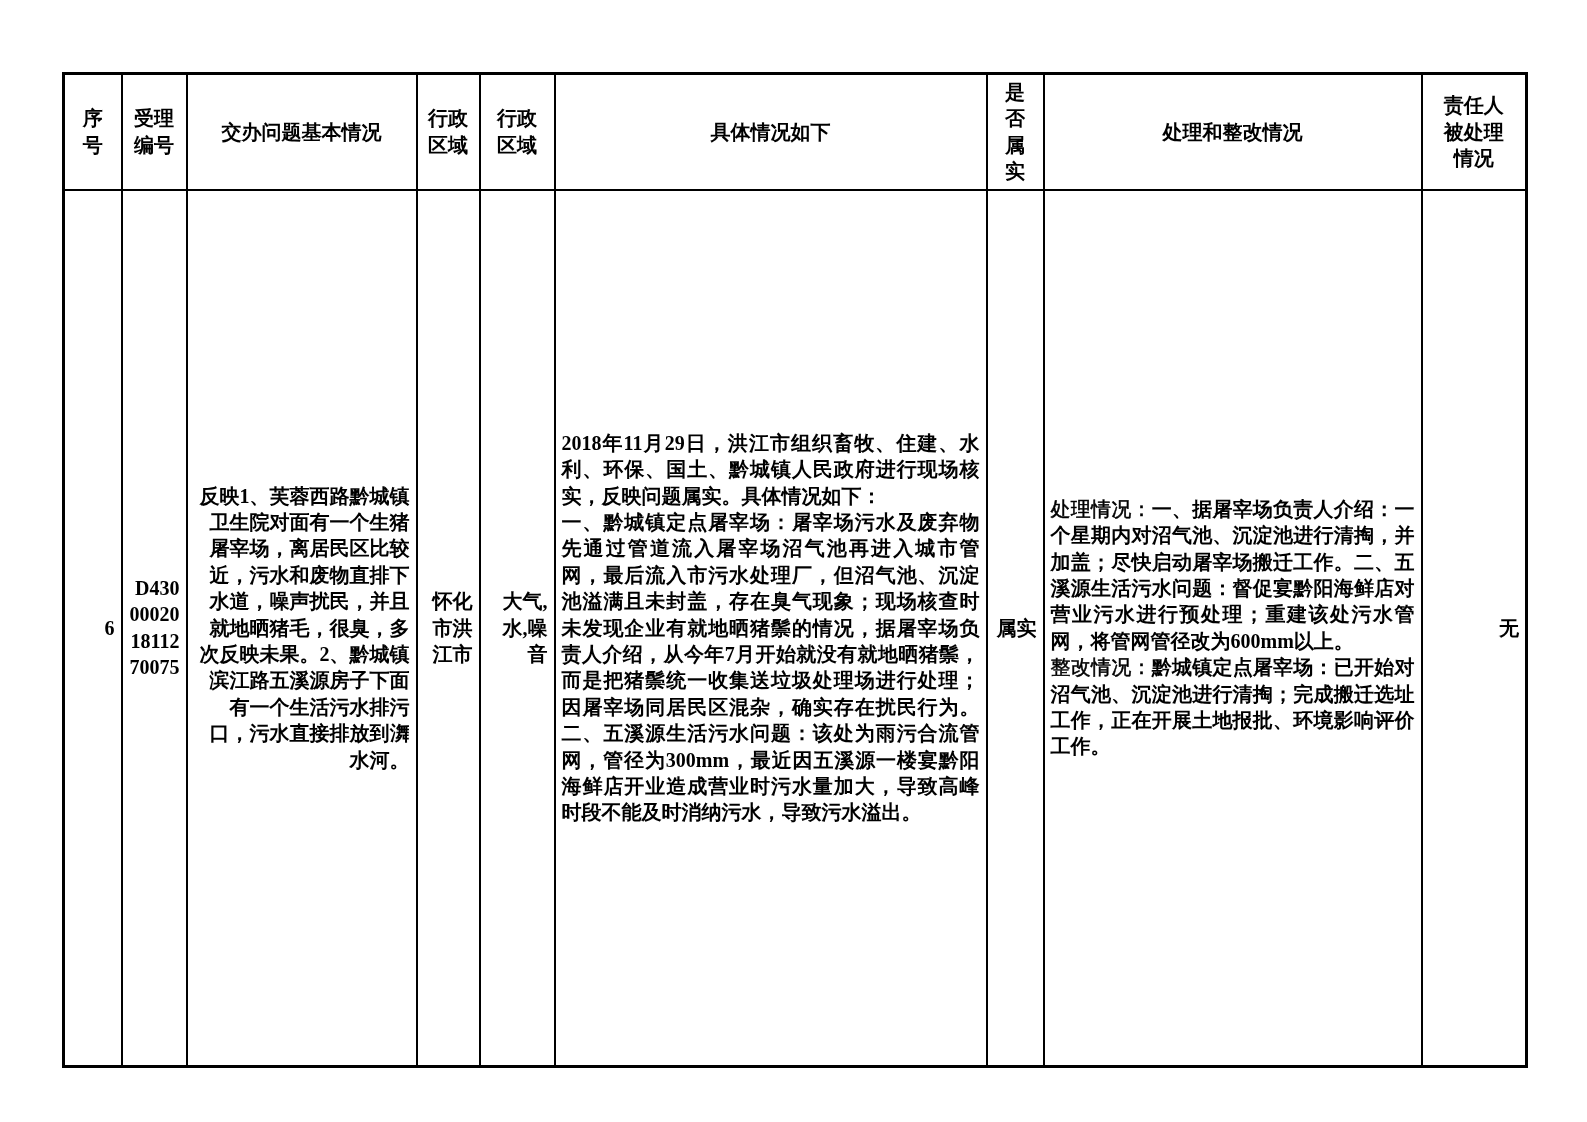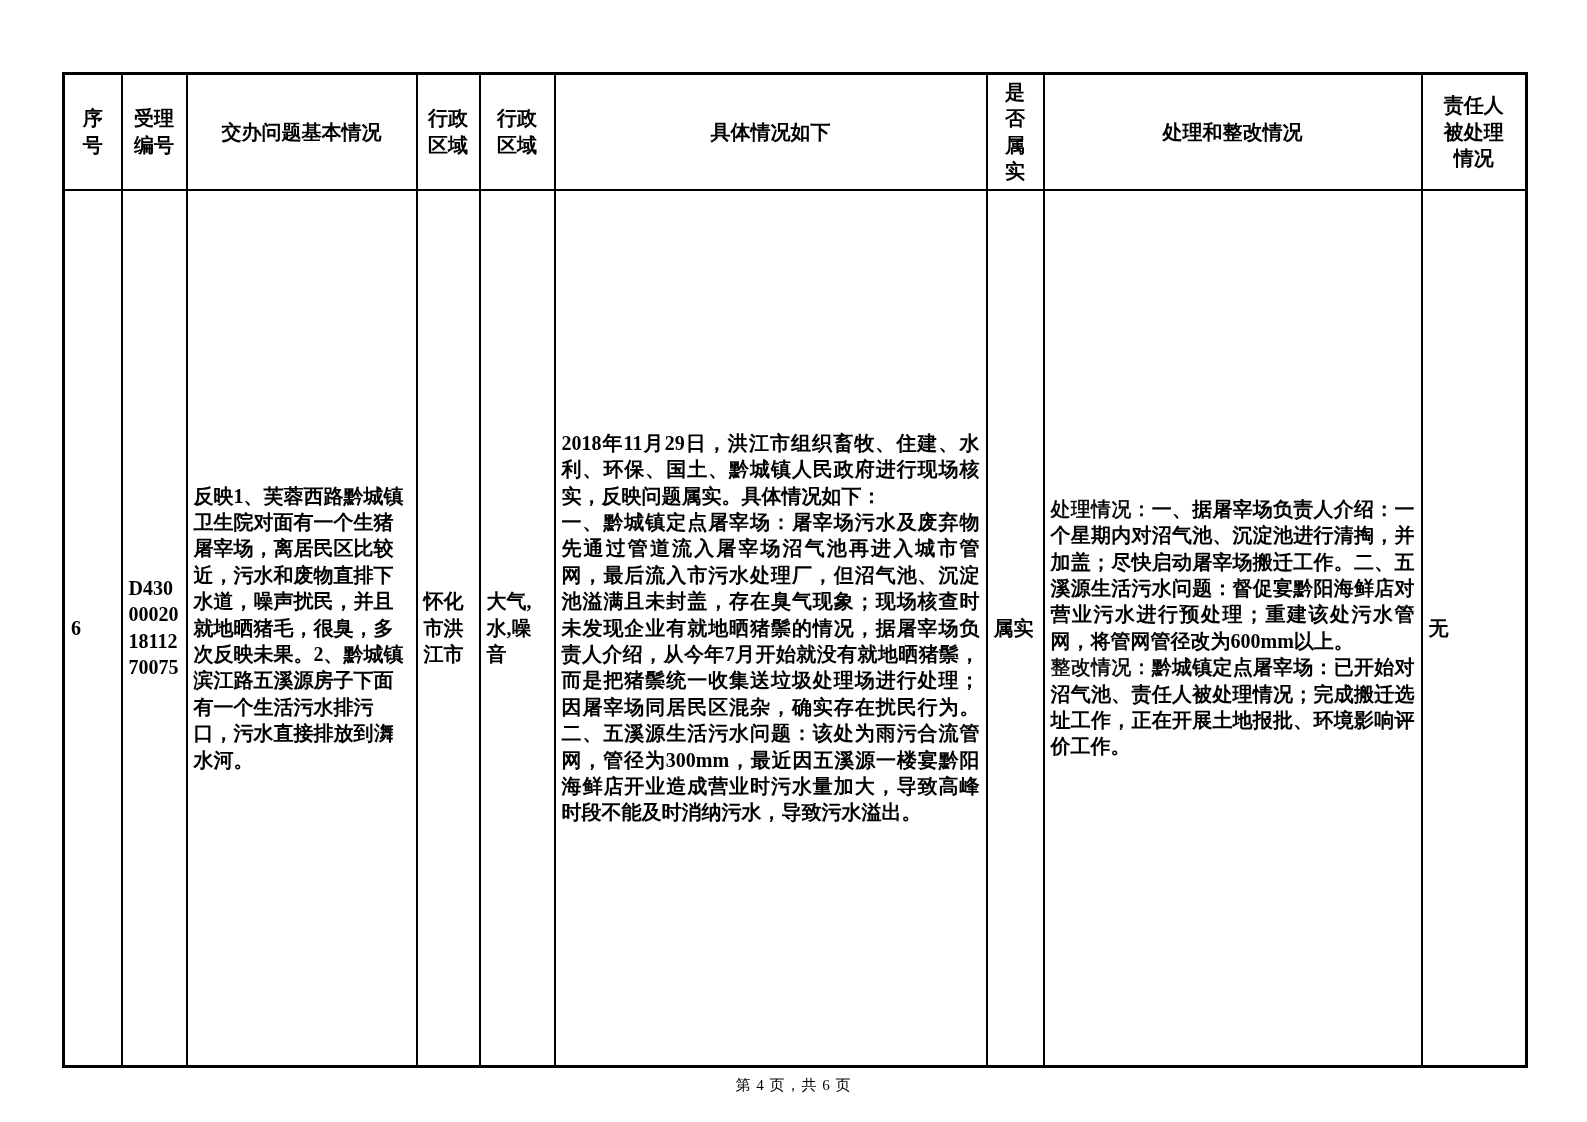--- a/index.html
+++ b/index.html
@@ -41,21 +41,21 @@
   }
   table.report th {
     text-align: center;
     font-weight: bold;
     padding: 4px 8px;
   }
   table.report th.pad-wide {
     padding: 4px 18px;
     margin-left: 40px;
   }
-  td.c { text-align: left; }
+  td.c { text-align: right; }
   td.j { text-align: justify; text-justify: inter-character; }
   td.prewrap { white-space: pre-line; }
   td.breakall, th.breakall { word-break: break-all; }
   td.tight { padding: 4px 5px; }
   .para { text-align: justify; text-justify: inter-character; }
   .label {
     font-weight: normal;
     -webkit-text-stroke: 0.5px #000;
   }
   .footer {
@@ -105,22 +105,21 @@
         <td class="c">6</td>
         <td class="c breakall">D430000201811270075</td>
         <td class="c">反映1、芙蓉西路黔城镇卫生院对面有一个生猪屠宰场，离居民区比较近，污水和废物直排下水道，噪声扰民，并且就地晒猪毛，很臭，多次反映未果。2、黔城镇滨江路五溪源房子下面有一个生活污水排污口，污水直接排放到㵲水河。</td>
         <td class="c">怀化市洪江市</td>
         <td class="c breakall tight">大气,水,噪音</td>
         <td class="j prewrap">2018年11月29日，洪江市组织畜牧、住建、水利、环保、国土、黔城镇人民政府进行现场核实，反映问题属实。具体情况如下：
 一、黔城镇定点屠宰场：屠宰场污水及废弃物先通过管道流入屠宰场沼气池再进入城市管网，最后流入市污水处理厂，但沼气池、沉淀池溢满且未封盖，存在臭气现象；现场核查时未发现企业有就地晒猪鬃的情况，据屠宰场负责人介绍，从今年7月开始就没有就地晒猪鬃，而是把猪鬃统一收集送垃圾处理场进行处理；因屠宰场同居民区混杂，确实存在扰民行为。二、五溪源生活污水问题：该处为雨污合流管网，管径为300mm，最近因五溪源一楼宴黔阳海鲜店开业造成营业时污水量加大，导致高峰时段不能及时消纳污水，导致污水溢出。</td>
         <td class="c">属实</td>
         <td>
           <div class="para"><span class="label">处理情况：</span><span>一、据屠宰场负责人介绍：一个星期内对沼气池、沉淀池进行清掏，并加盖；尽快启动屠宰场搬迁工作。二、五溪源生活污水问题：督促宴黔阳海鲜店对营业污水进行预处理；重建该处污水管网，将管网管径改为600mm以上。</span></div>
-          <div class="para"><span class="label">整改情况：</span><span>黔城镇定点屠宰场：已开始对沼气池、责任人被处理情况；完成搬迁选址工作，正在开展土地报批、环境影响评价工作。</span></div>
+          <div class="para"><span class="label">整改情况：</span><span>黔城镇定点屠宰场：已开始对沼气池、沉淀池进行清掏；完成搬迁选址工作，正在开展土地报批、环境影响评价工作。</span></div>
         </td>
         <td class="c">无</td>
       </tr>
     </tbody>
   </table>
 
-  <div class="footer">第 4 页，共 6 页</div>
 
 </div>
 
 </body></html>

